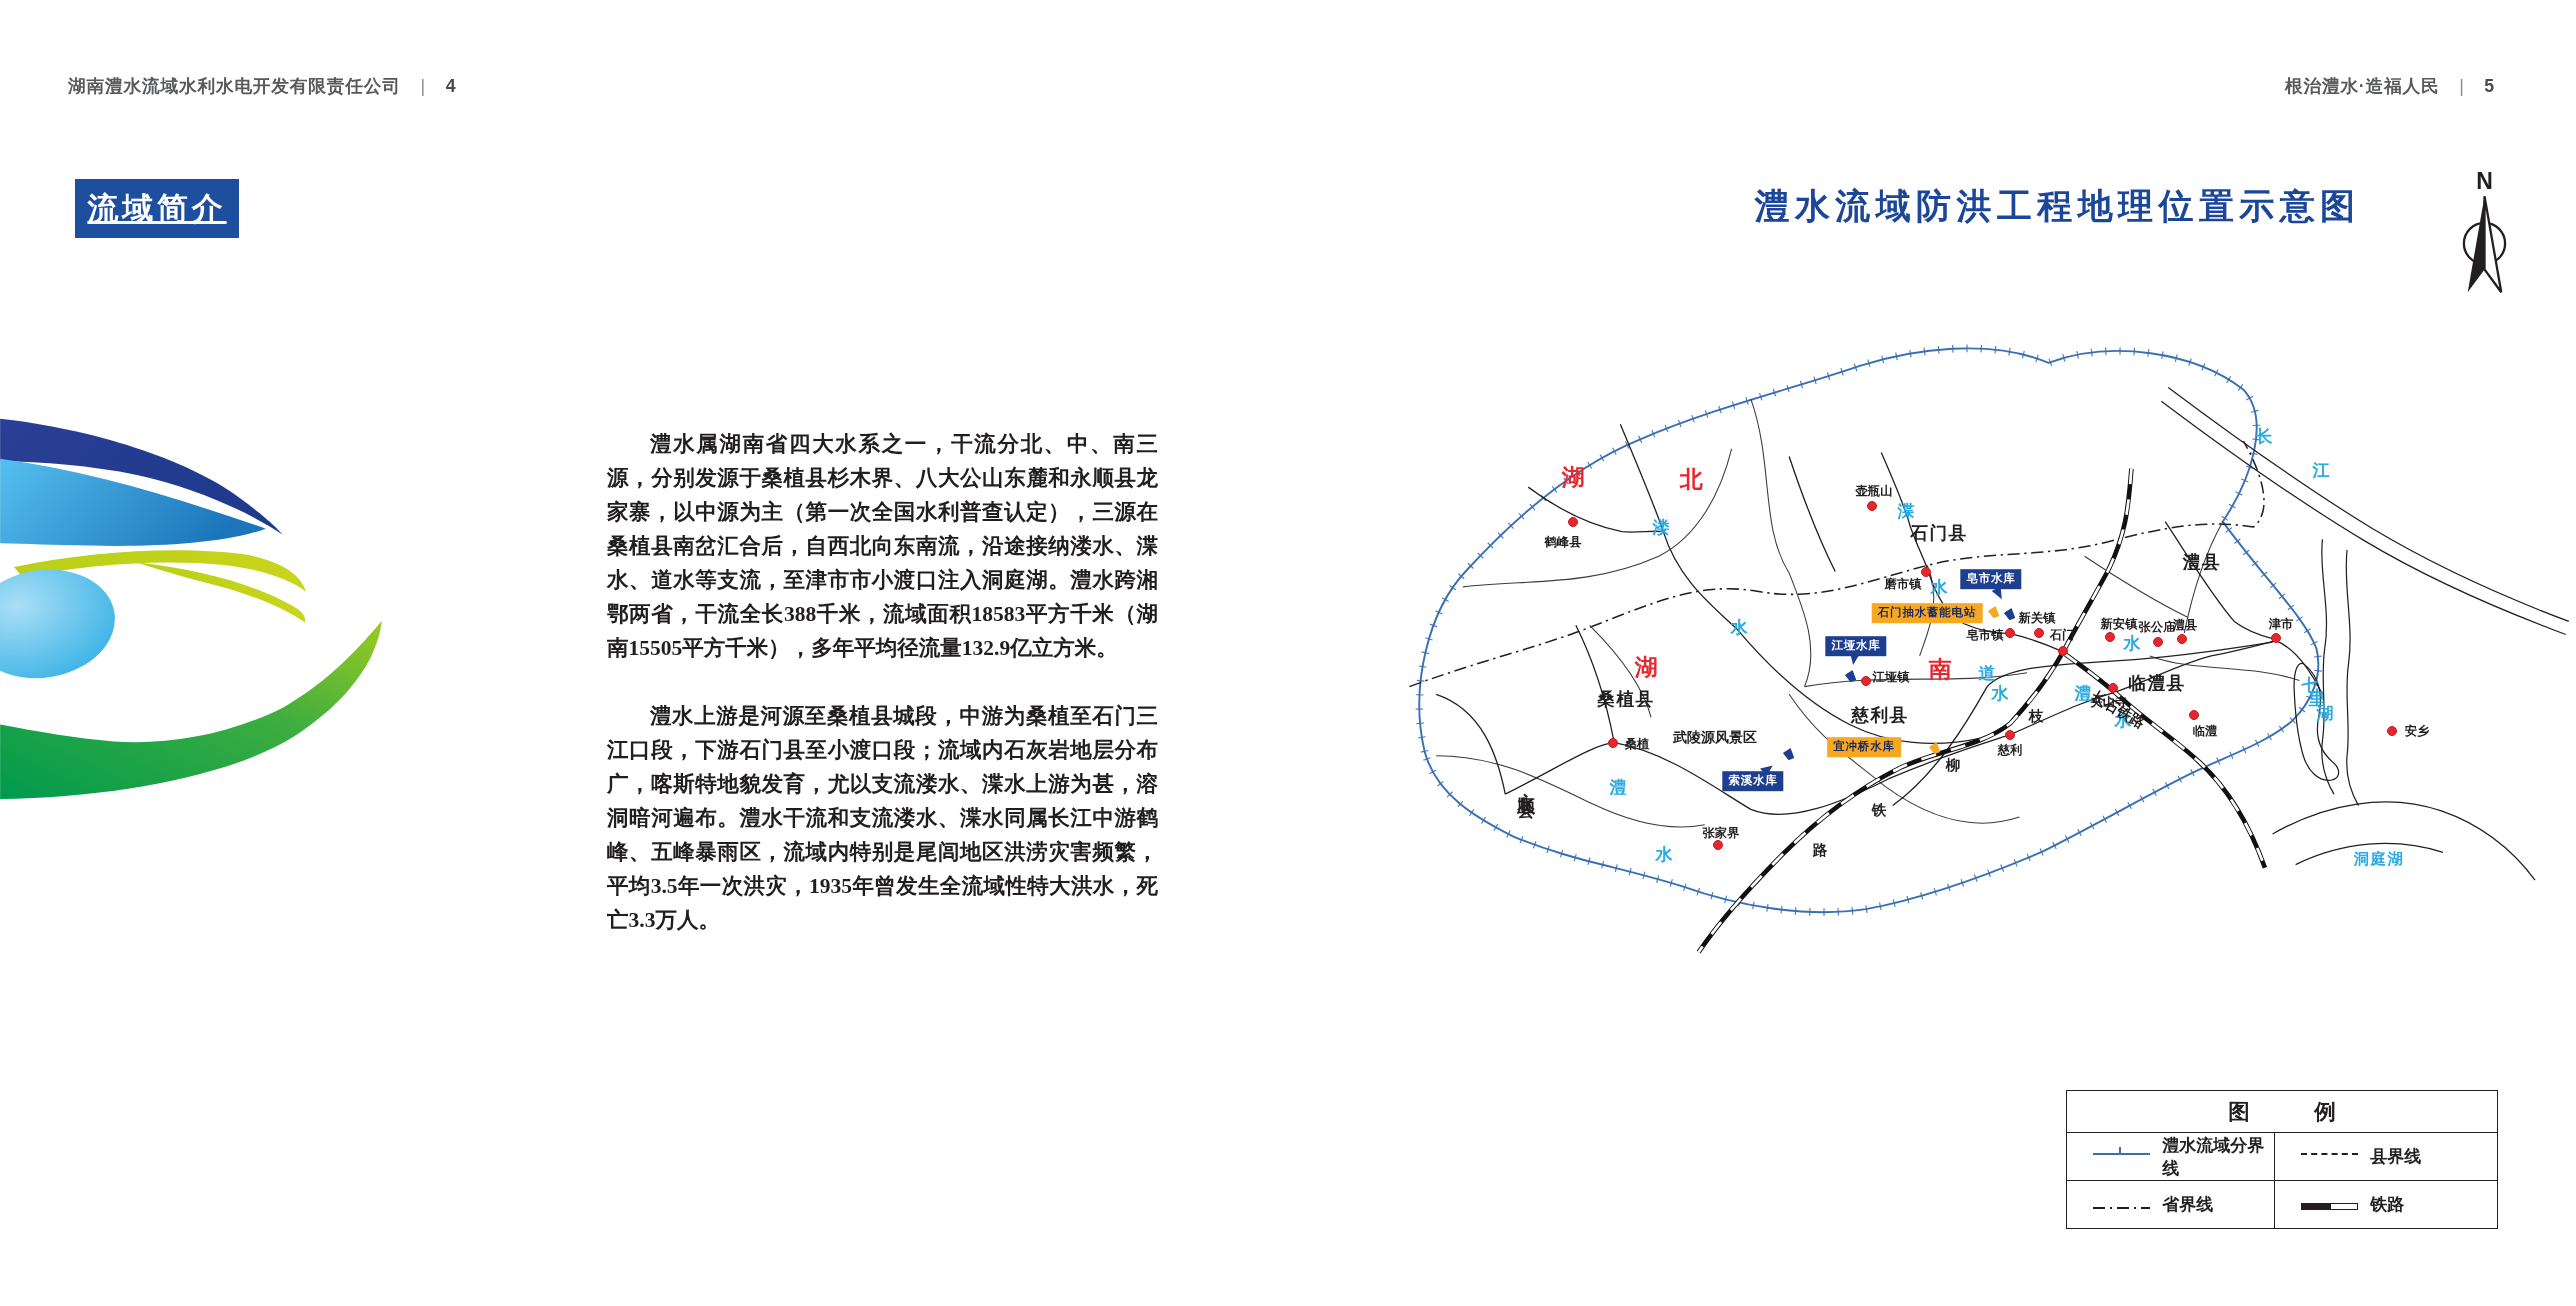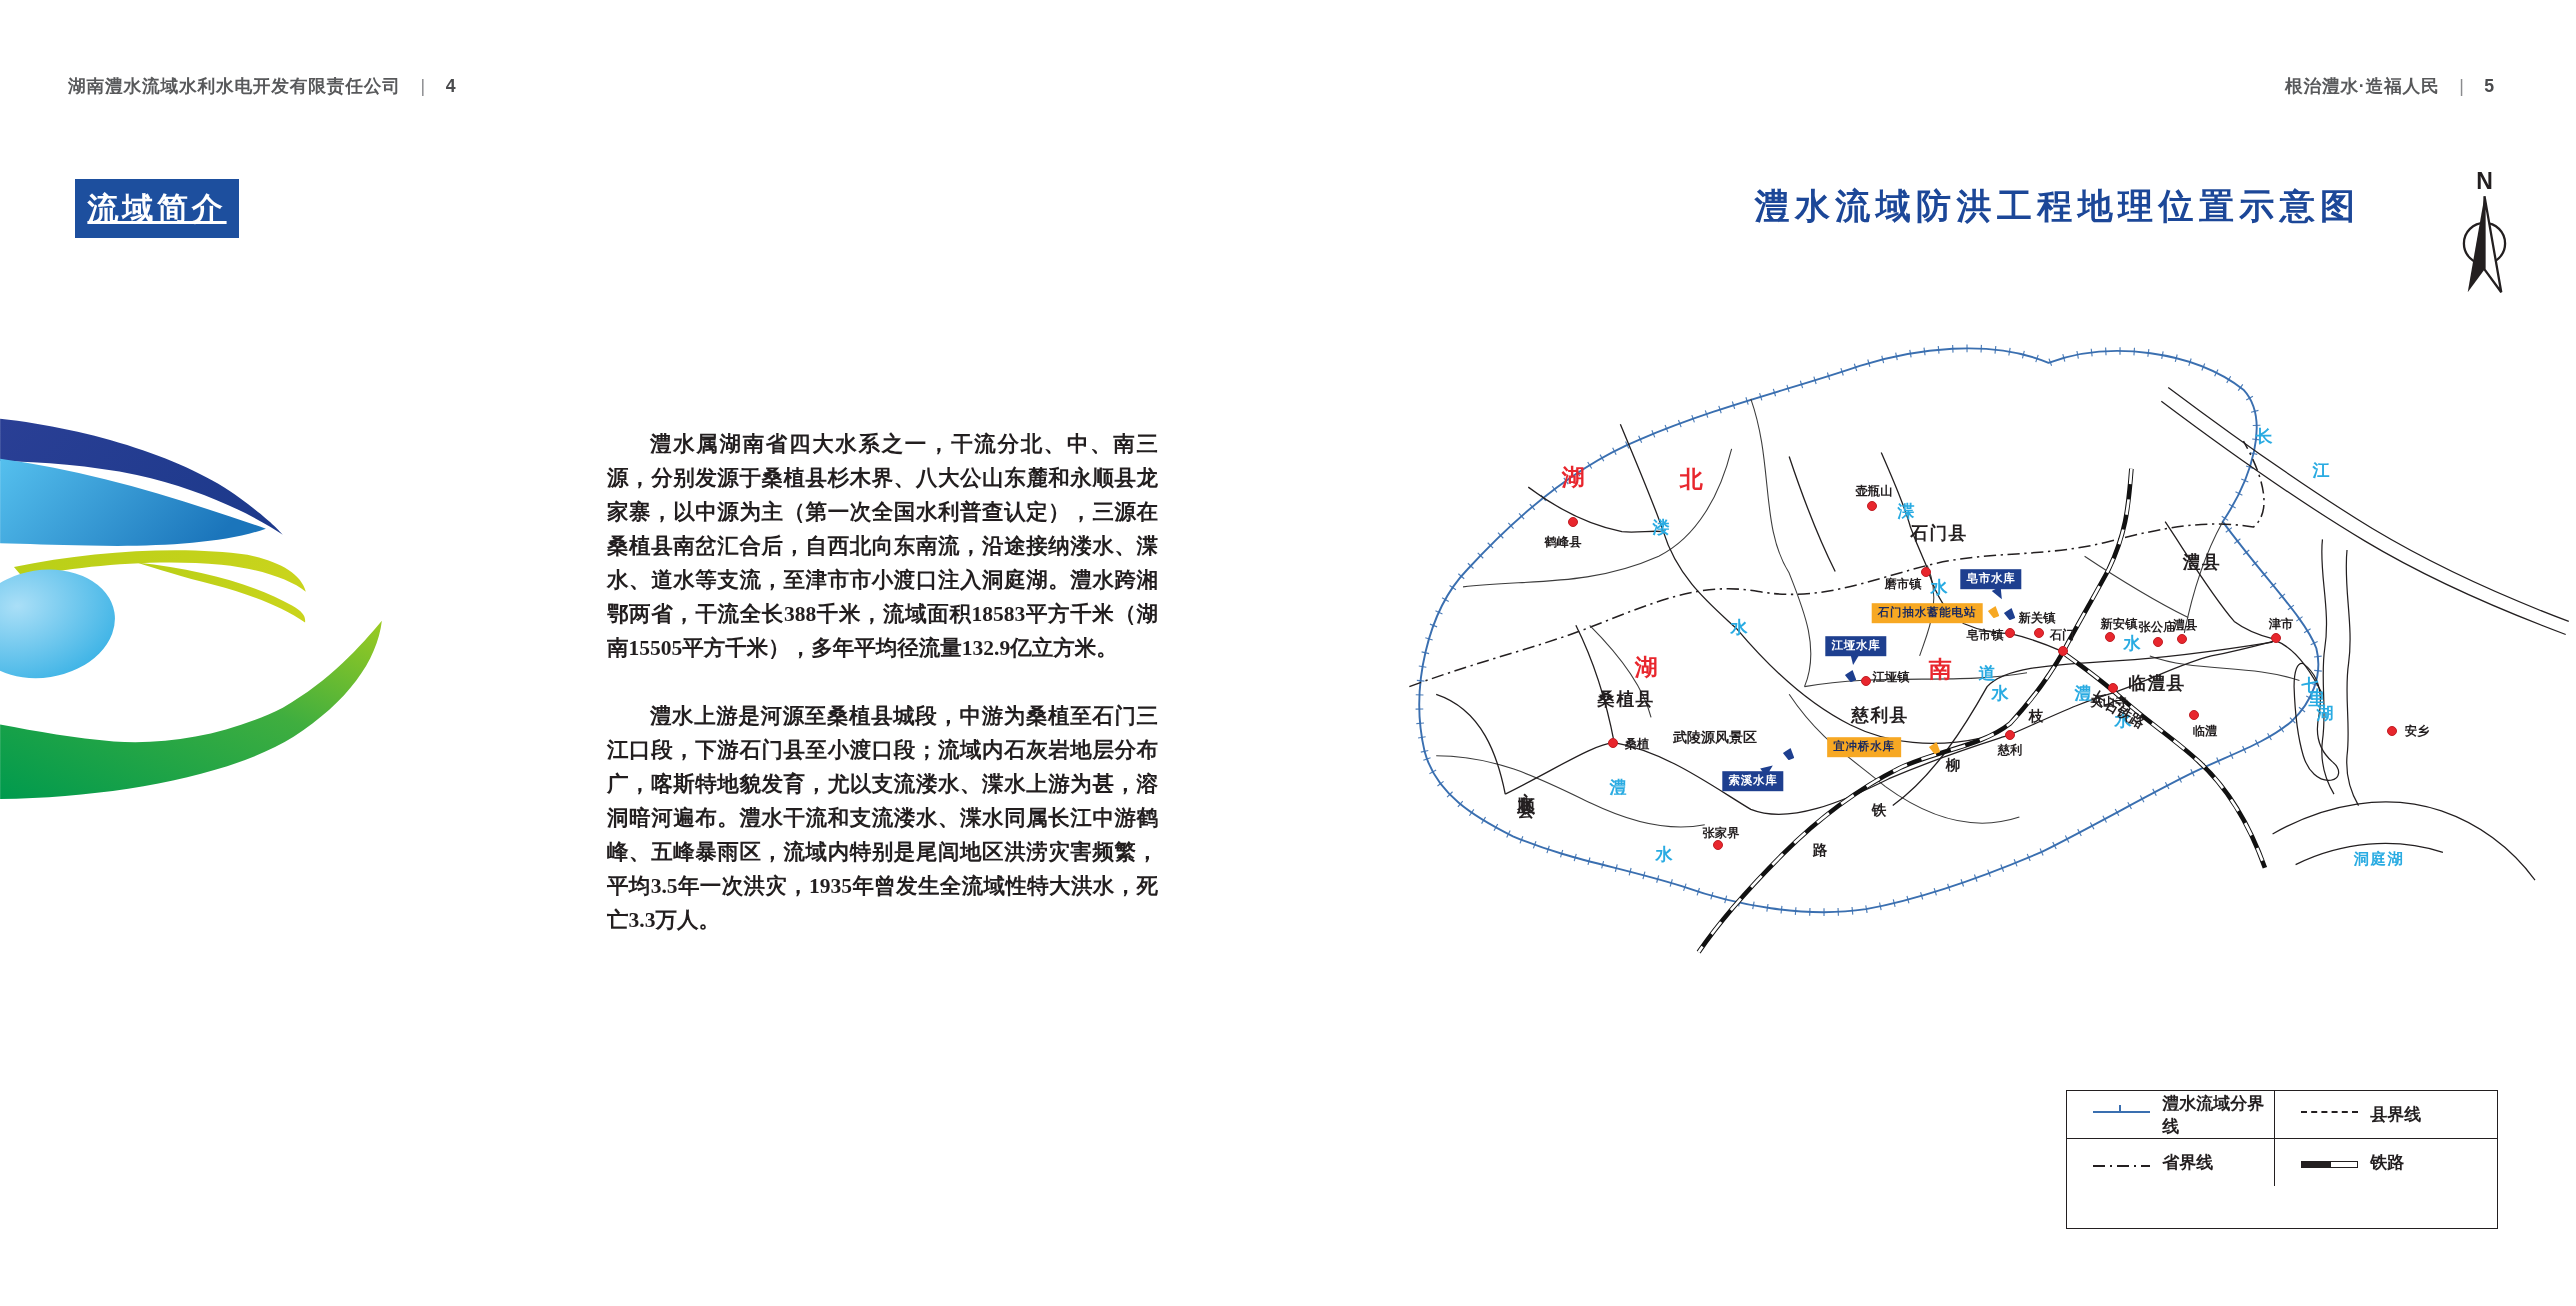--- a/index.html
+++ b/index.html
@@ -273,20 +273,21 @@
       <div class="ml res-box res-orange" style="left: 537px; top: 287px;">石门抽水蓄能电站</div>
       <div class="dam orange" style="left: 604px; top: 286px;"></div>
       <div class="ptr" style="border-left: 12.3px solid rgb(247, 168, 35); left: 566px; top: 287px; transform: translate(-50%, -50%) rotate(-0.658543deg);"></div>
       <div class="ml res-box res-orange" style="left: 474px; top: 421px;">宜冲桥水库</div>
       <div class="dam orange" style="left: 545px; top: 422px;"></div>
       <div class="ptr" style="border-left: 12.3px solid rgb(247, 168, 35); left: 504px; top: 421px; transform: translate(-50%, -50%) rotate(1.23198deg);"></div>
     </div>
 </div>
 
 <div id="legend">
+  <div class="title">图　例</div>
   <div class="grid">
     <div class="cell">
       <span class="sym sym-basin"></span>
       <span>澧水流域分界线</span>
     </div>
     <div class="cell">
       <span class="sym sym-county"></span>
       <span>县界线</span>
     </div>
     <div class="cell">

